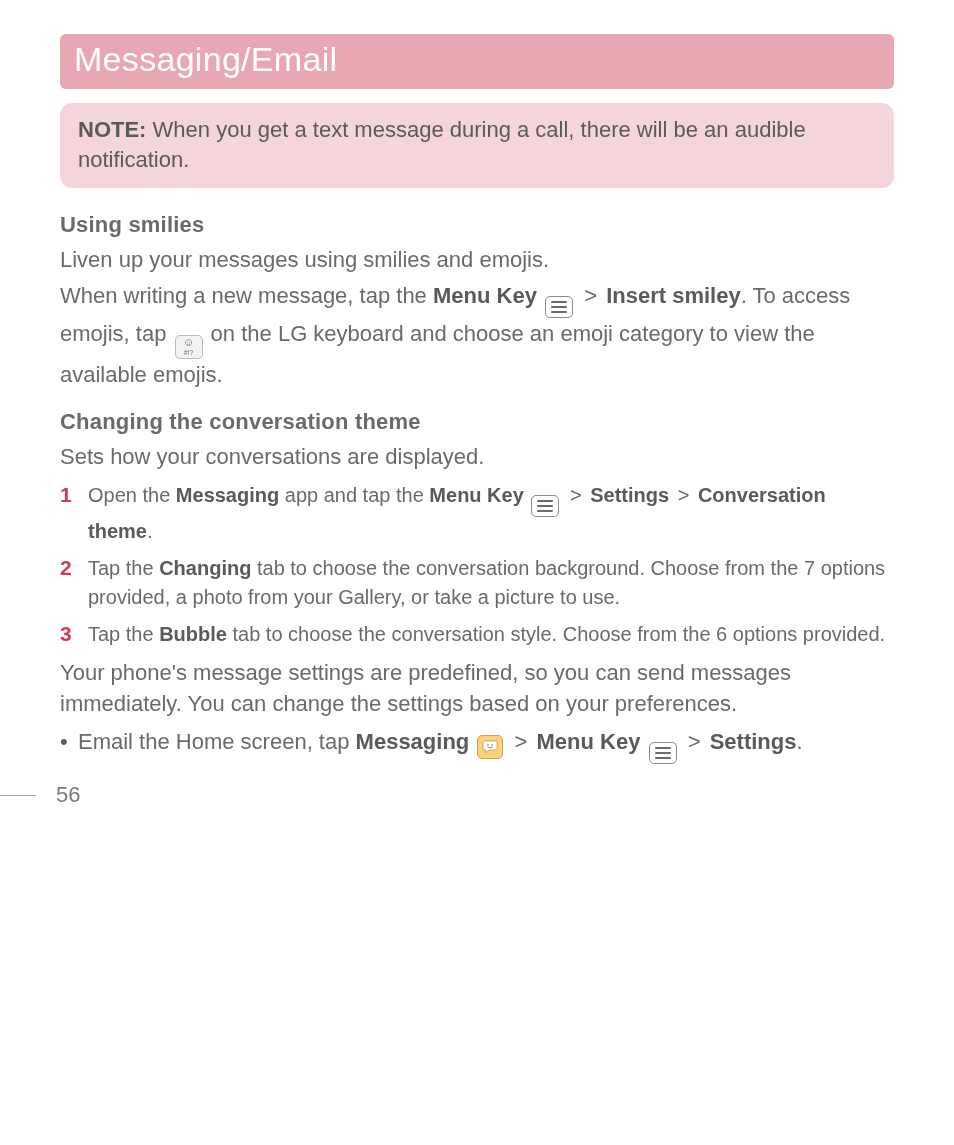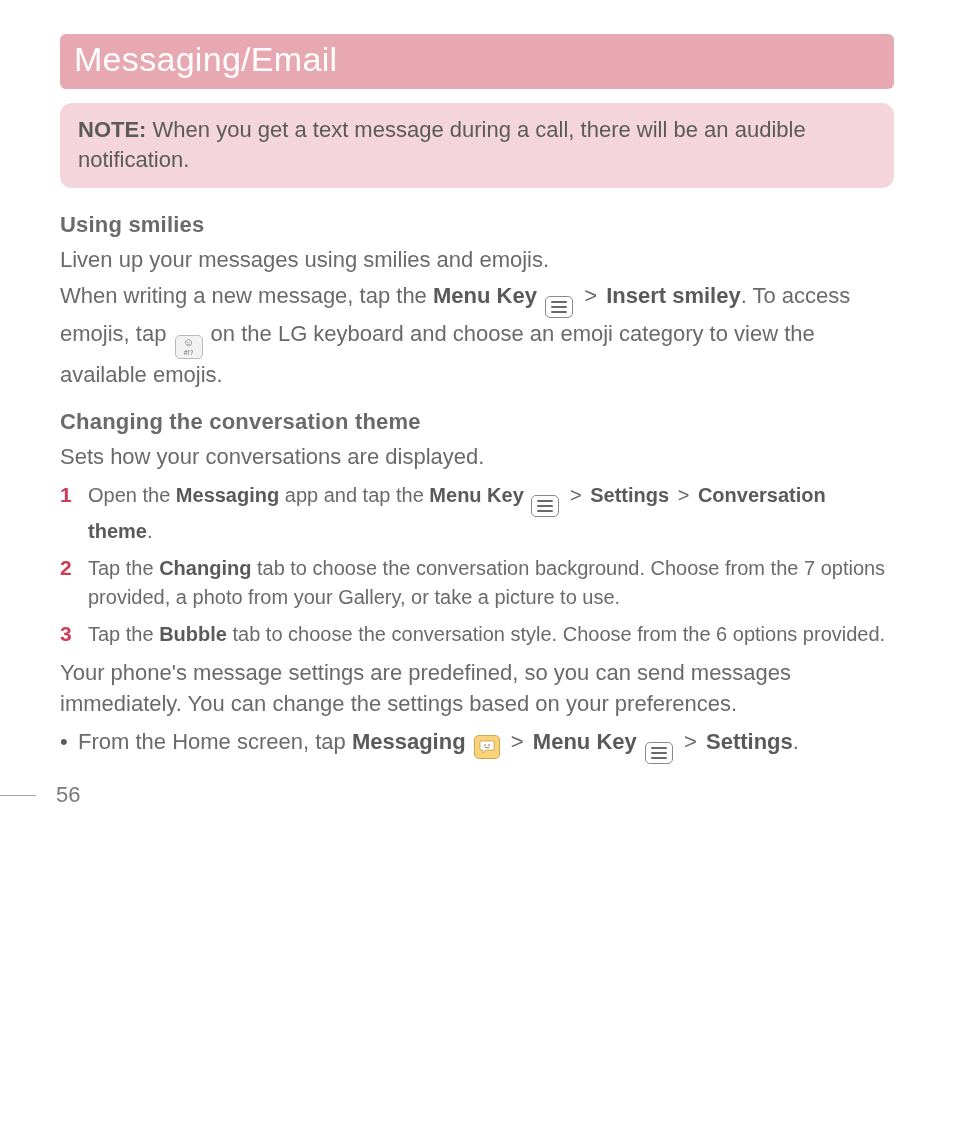--- a/index.html
+++ b/index.html
@@ -255,21 +255,21 @@
       </div>
     </li>
   </ol>
 
   <p class="body-text">Your phone's message settings are predefined, so you can send messages immediately. You can change the settings based on your preferences.</p>
 
   <ul class="bullets">
     <li>
       <div class="bullet-dot">•</div>
       <div class="bullet-body">
-        <span>From the Home screen, tap </span><span class="bold">Messaging</span>
+        <span>Email the Home screen, tap </span><span class="bold">Messaging</span>
         <span class="icon messaging">
           <svg viewBox="0 0 16 14">
               <path d="M2 1h12a1 1 0 0 1 1 1v7a1 1 0 0 1-1 1H7l-3 3v-3H2a1 1 0 0 1-1-1V2a1 1 0 0 1 1-1z" fill="#ffffff" stroke="#aa8a3d" stroke-width="0.6"></path>
               <circle cx="6" cy="5" r="0.8" fill="#8a6a2d"></circle>
               <circle cx="10" cy="5" r="0.8" fill="#8a6a2d"></circle>
               <path d="M5.5 7 q2.5 1.6 5 0" stroke="#8a6a2d" stroke-width="0.8" fill="none"></path>
             </svg>
         </span>
         <span class="gt">&gt;</span>
         <span class="bold">Menu Key</span>

